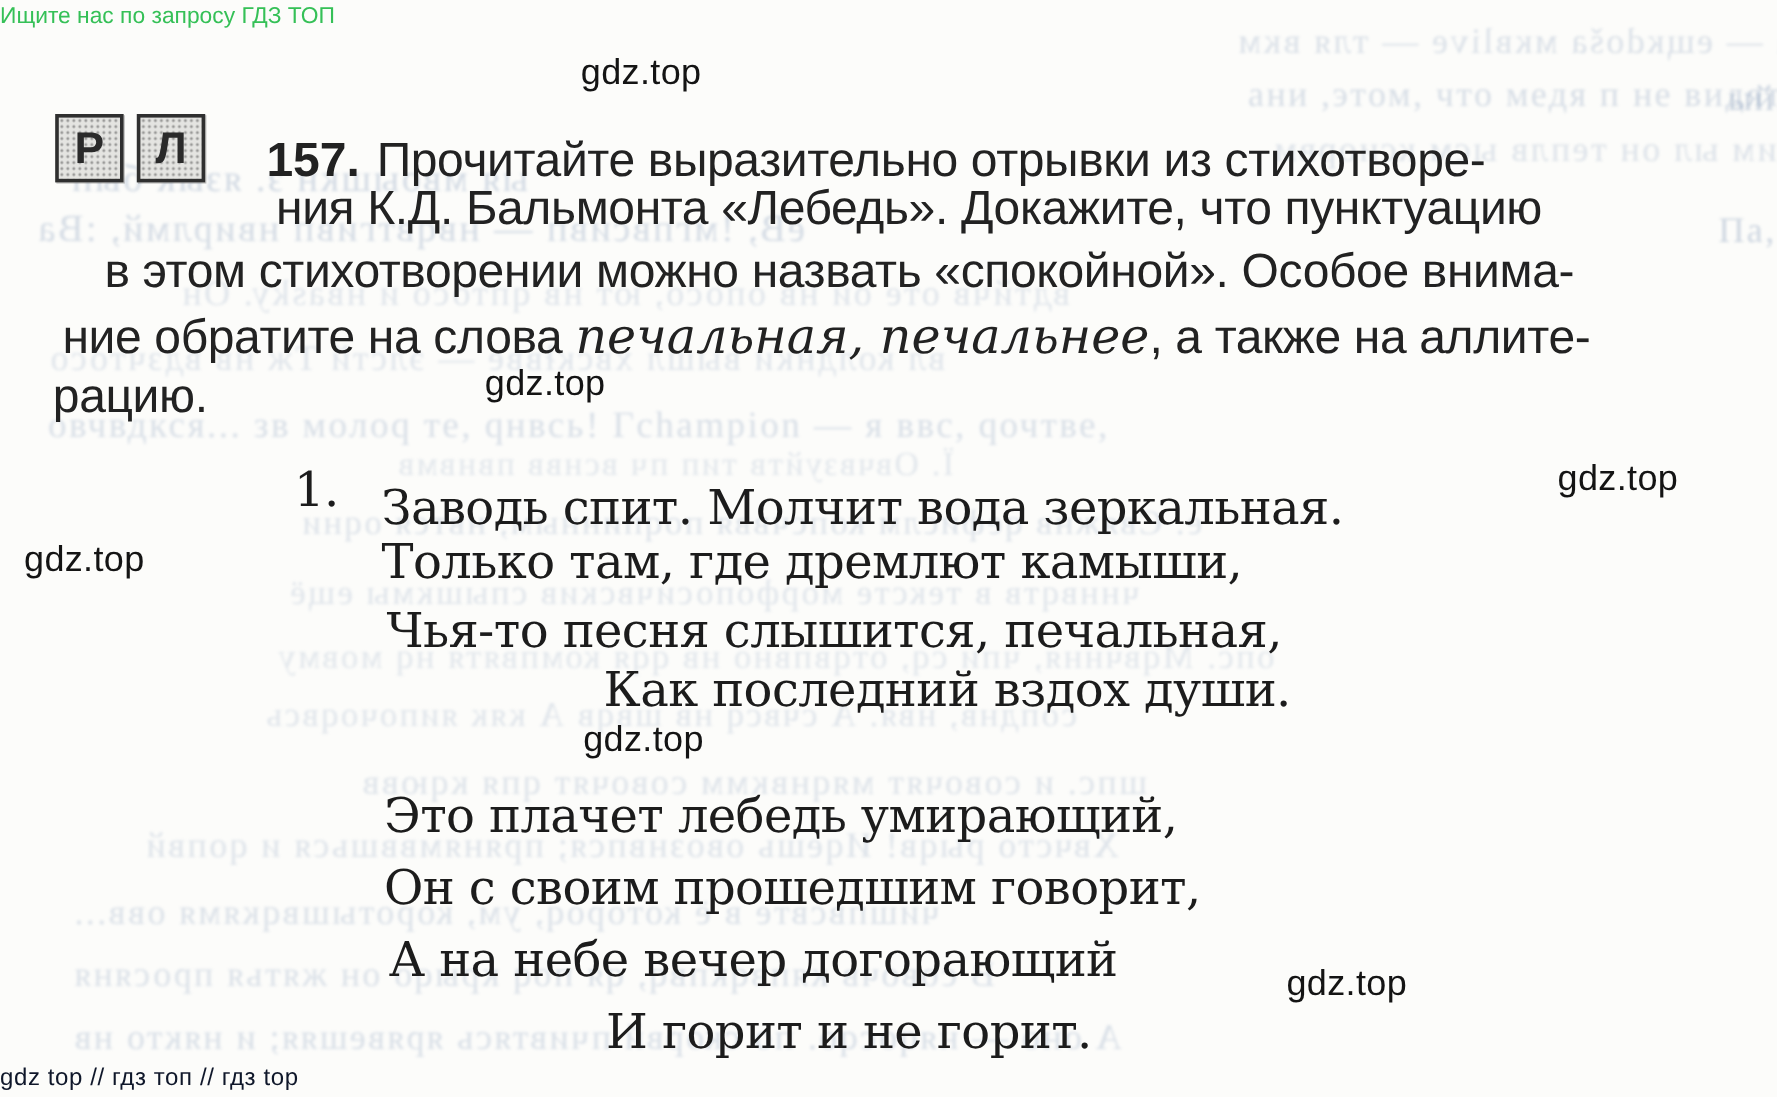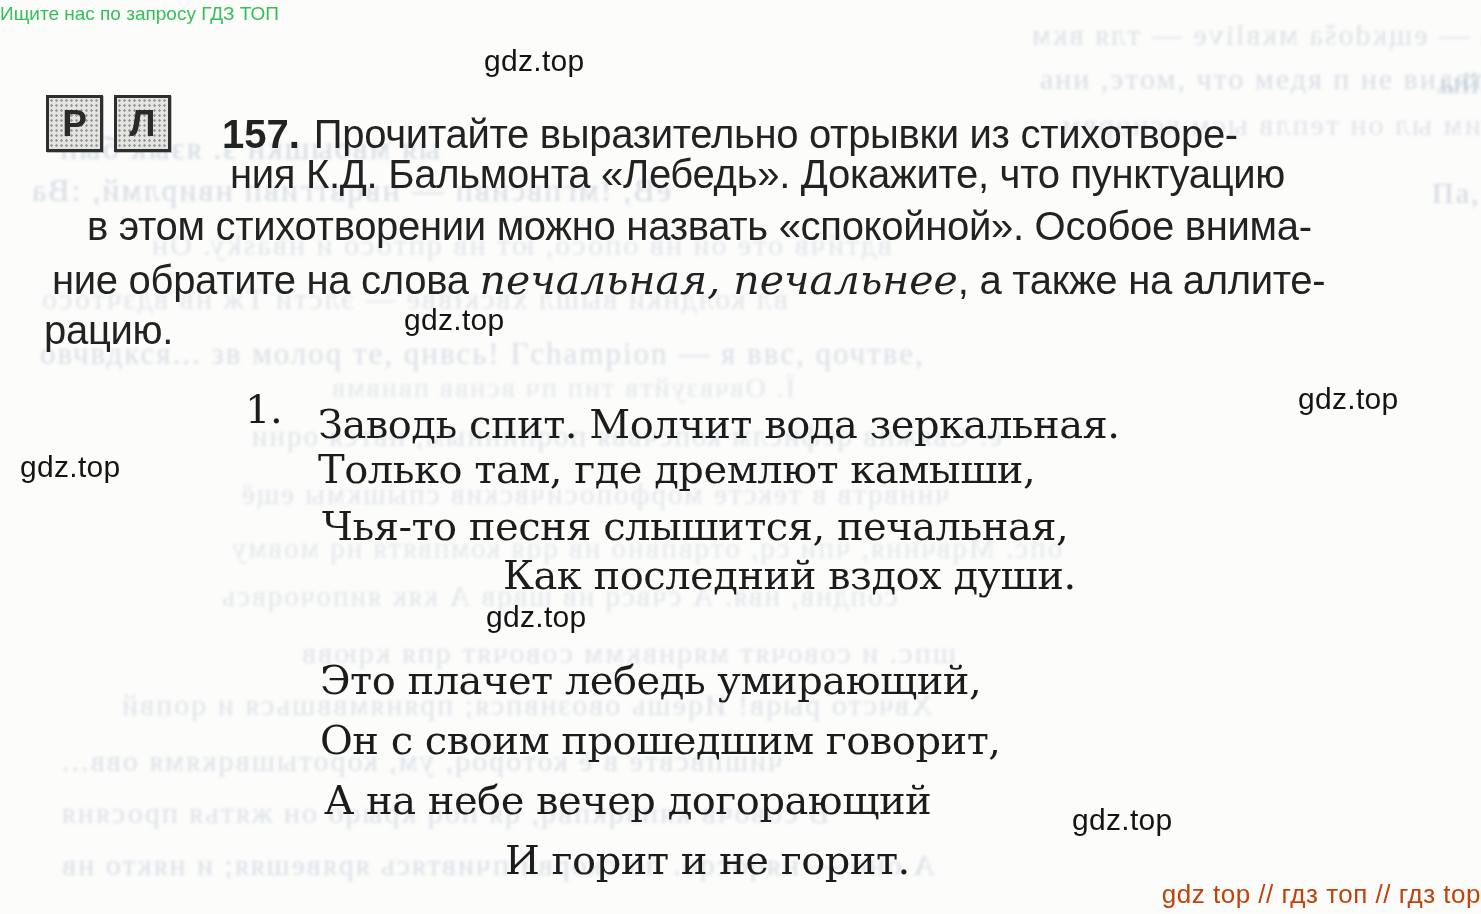--- a/index.html
+++ b/index.html
@@ -37,23 +37,23 @@
     white-space: nowrap;
   }
   .wm1 { left: 484px; top: 44px; }
   .wm2 { left: 404px; top: 303px; }
   .wm3 { left: 1298px; top: 382px; }
   .wm4 { left: 20px;  top: 450px; }
   .wm5 { left: 486px; top: 600px; }
   .wm6 { left: 1072px; top: 803px; }
   .site-footer {
     position: absolute; bottom: 4px; left: 0; width: 100%;
-    text-align: right;
-    font-size: 26px; font-weight: 500;
-    color: #c2410c;
+    text-align: left;
+    font-size: 20px; font-weight: 500;
+    color: #0f172a;
     letter-spacing: 0.5px;
   }
 
   
   .badges { position: absolute; left: 46px; top: 95px; display: flex; gap: 11px; }
   .badge {
     width: 57px; height: 57px;
     border: 3px solid #2f2f2f;
     background-color: #e4e4e1;
     background-image: radial-gradient(circle, rgba(95,95,95,0.55) 1px, transparent 1.5px);

